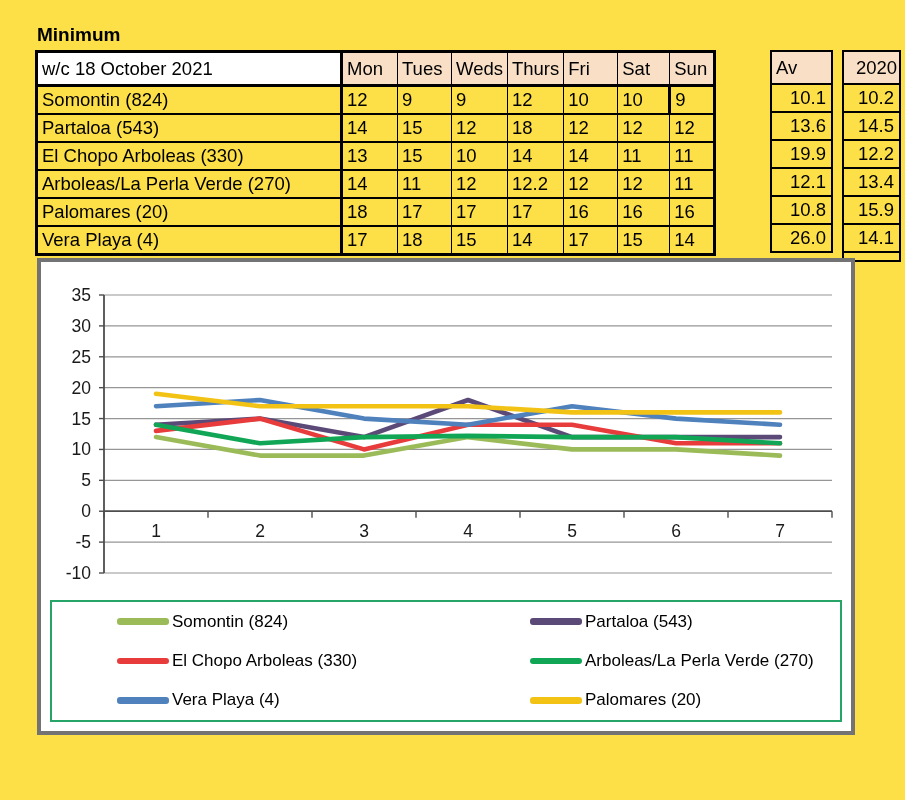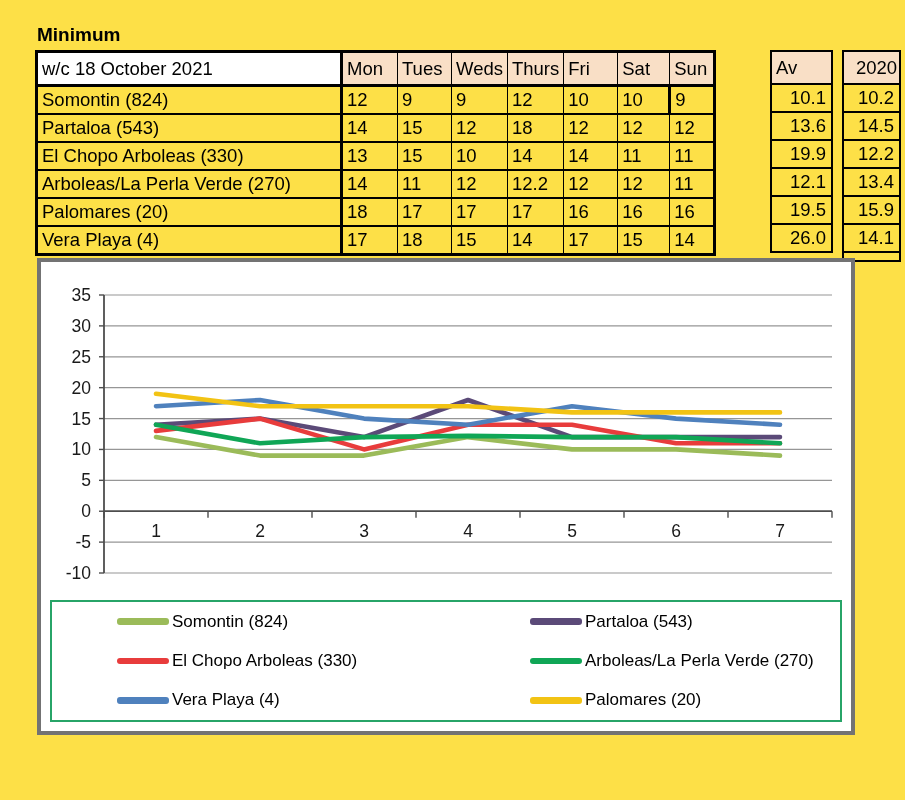--- a/index.html
+++ b/index.html
@@ -162,21 +162,21 @@
         <tr>
           <td>13.6</td>
         </tr>
         <tr>
           <td>19.9</td>
         </tr>
         <tr>
           <td>12.1</td>
         </tr>
         <tr>
-          <td>19.5</td>
+          <td>10.8</td>
         </tr>
         <tr>
           <td>26.0</td>
         </tr>
       </tbody>
   </table>
 
   <table id="y2020-table" class="side-table">
     <thead>
         <tr>

